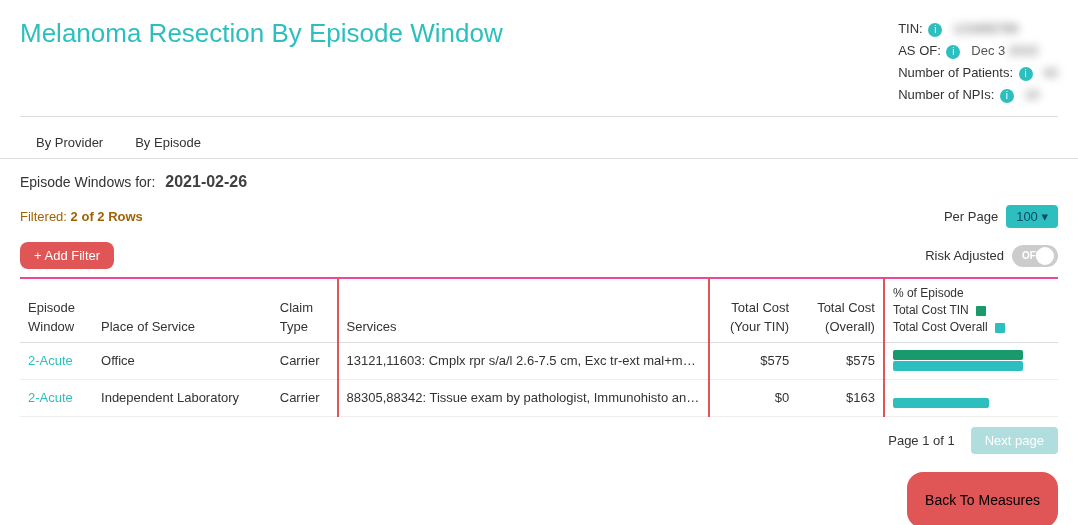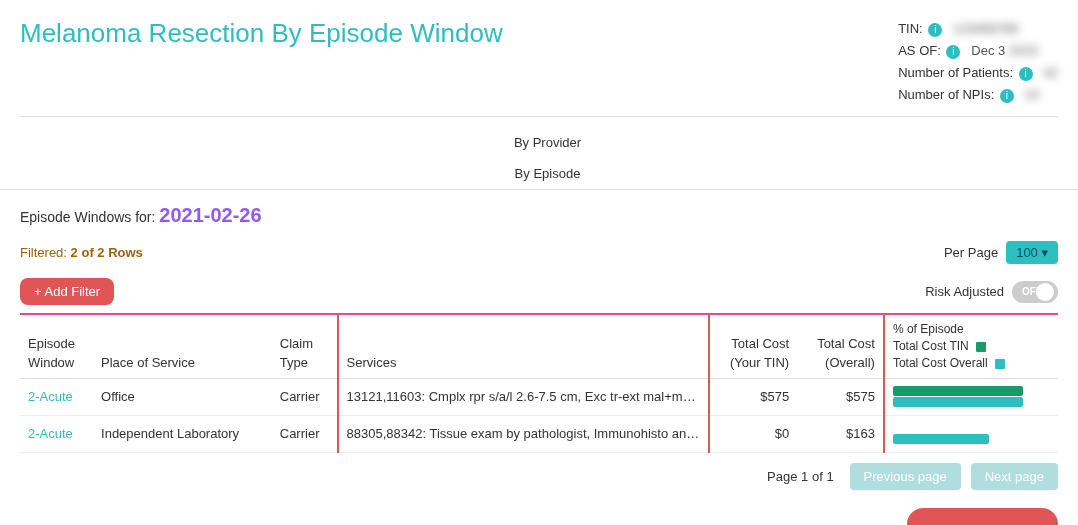--- a/index.html
+++ b/index.html
@@ -8,25 +8,25 @@
     .header-area { display: flex; justify-content: space-between; align-items: flex-start; padding: 18px 20px 10px 20px; }
     .page-title { color: #2dbfbf; font-size: 26px; font-weight: 400; }
     .meta-info { font-size: 13px; color: #333; text-align: left; line-height: 1.7; }
     .meta-info span.label { color: #333; }
     .meta-info .info-icon { display: inline-block; width: 14px; height: 14px; background: #2dbfbf; color: #fff; border-radius: 50%; font-size: 10px; text-align: center; line-height: 14px; cursor: pointer; margin-left: 2px; }
     .meta-value { color: #555; }
     .blurred { filter: blur(4px); display: inline-block; }
 
     .divider { border: none; border-top: 1px solid #ddd; margin: 0 20px; }
 
-    .tabs-row { display: flex; padding: 10px 20px 0 37px; gap: 0; border-bottom: 1px solid #ddd; flex-direction: column; }
+    .tabs-row { display: flex; padding: 10px 20px 0 20px; gap: 0; border-bottom: 1px solid #ddd; }
     .tab { padding: 8px 16px; cursor: pointer; font-size: 13px; color: #333; border: none; background: none; }
 
     .episode-windows-label { padding: 14px 20px 6px 20px; font-size: 14px; color: #333; }
-    .episode-windows-label .date-val { font-weight: bold; font-size: 20px; color: #8b5cf6; margin-left: 0; }
+    .episode-windows-label .date-val { font-weight: bold; font-size: 16px; color: #404040; margin-left: 6px; }
 
     .filter-row { display: flex; justify-content: space-between; align-items: center; padding: 8px 20px; }
     .filtered-label { font-size: 13px; color: #a16207; }
     .filtered-label strong { font-weight: bold; }
     .per-page-area { display: flex; align-items: center; gap: 8px; font-size: 13px; }
     .per-page-btn { background: #2dbfbf; color: #0c4a6e; border: none; padding: 4px 10px; border-radius: 4px; cursor: pointer; font-size: 13px; }
 
     .actions-row { display: flex; justify-content: space-between; align-items: center; padding: 6px 20px 8px 20px; }
     .add-filter-btn { background: #e05555; color: #fff; border: none; padding: 6px 14px; border-radius: 8px; cursor: pointer; font-size: 13px; }
     .risk-adjusted-area { display: flex; align-items: center; gap: 8px; font-size: 13px; color: #333; }
@@ -175,19 +175,18 @@
           <div class="bar-row" style="width:96.4px; background:#2dbfbf; min-height:9px;"></div>
         </div>
       </td>
     </tr>
       </tbody>
   </table>
 </div>
 
 <div class="pagination-row">
   <span class="page-info">Page 1 of 1</span>
-  <button class="page-btn">Previous page</button>
   <button class="page-btn">Next page</button>
 </div>
 
 <div class="back-btn-row">
   <button class="back-btn">Back To Measures</button>
 </div>
 
 </body></html>

